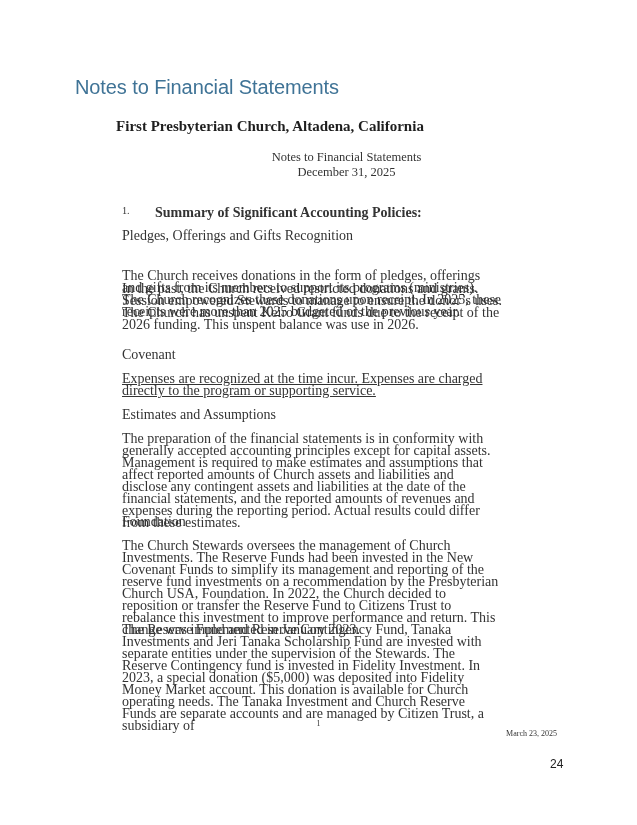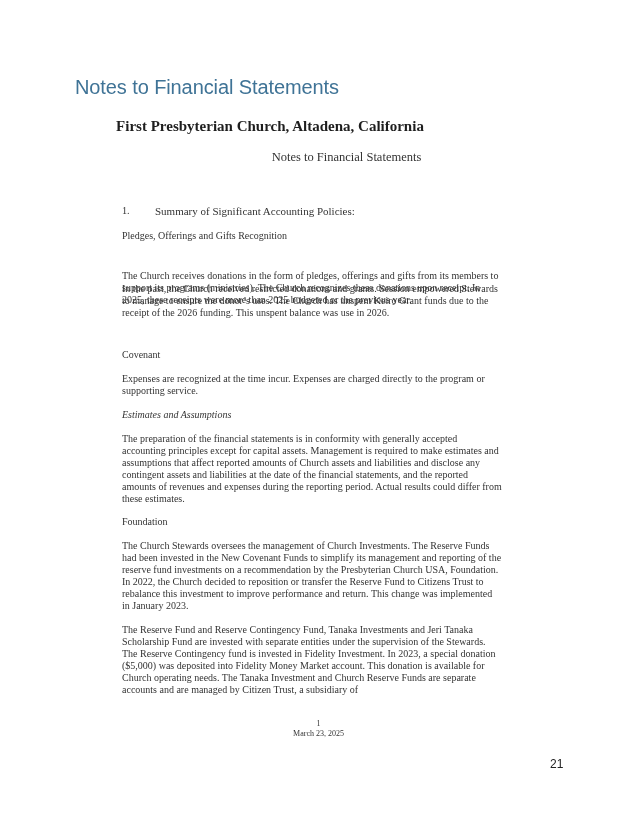--- a/index.html
+++ b/index.html
@@ -45,53 +45,54 @@
       font-size: 12.5px;
       line-height: 15px;
       color: #333;
       padding-left: 56px;
       box-sizing: border-box;
     }
     .body-text {
       position: absolute;
       left: 122px;
       width: 380px;
-      font-size: 10px;
+      font-size: 14px;
       line-height: 12px;
       color: #333;
     }
     .section-num {
       position: absolute;
       left: 122px;
       top: 205px;
       font-size: 10.2px;
       color: #333;
     }
     .section-title {
       position: absolute;
       left: 155px;
       top: 205px;
-      font-size: 11px;
+      font-size: 14px;
       color: #333;
+      font-weight: bold;
     }
     .footer-page {
       position: absolute;
       left: 0;
       width: 637px;
       top: 719px;
       text-align: center;
       font-size: 8px;
       color: #333;
     }
     .footer-date {
       position: absolute;
       left: 0;
-      width: 637px;
+      width: 557px;
       top: 729px;
-      text-align: center;
+      text-align: right;
       font-size: 8px;
       color: #333;
     }
     .page-number {
       position: absolute;
       left: 550px;
       top: 757px;
       font-family: "Liberation Sans", sans-serif;
       font-size: 12px;
       color: #222;
@@ -99,32 +100,33 @@
   </style>
 </head>
 <body>
 
 <div class="page-heading">Notes to Financial Statements</div>
 
 <div class="org-title">First Presbyterian Church, Altadena, California</div>
 
 <div class="subtitle">
   <div>Notes to Financial Statements</div>
+  <div>December 31, 2025</div>
 </div>
 
 <div class="section-num">1.</div>
 <div class="section-title">Summary of Significant Accounting Policies:</div>
 
 <div class="body-text" style="top:230px;">Pledges, Offerings and Gifts Recognition</div>
 <div class="body-text" style="top:270px;">The Church receives donations in the form of pledges, offerings and gifts from its members to support its programs (ministries).  The Church recognizes these donations upon receipt.  In 2025, these receipts were more than 2025 budgeted or the previous year.</div>
 <div class="body-text" style="top:283px;">In the past, the Church received restricted donations and grants. Session empowered Stewards to manage to ensure the donor’s uses. The Church has unspent Keiro Grant funds due to the receipt of the 2026 funding. This unspent balance was use in 2026.</div>
 <div class="body-text" style="top:349px;">Covenant</div>
-<div class="body-text" style="top:373px;">Expenses are recognized at the time incur. Expenses are charged directly to the program or supporting service.</div>
-<div class="body-text" style="top:409px;font-style:italic;">Estimates and Assumptions</div>
+<div class="body-text" style="top:373px;text-decoration:underline;">Expenses are recognized at the time incur. Expenses are charged directly to the program or supporting service.</div>
+<div class="body-text" style="top:409px;">Estimates and Assumptions</div>
 <div class="body-text" style="top:433px;">The preparation of the financial statements is in conformity with generally accepted accounting principles except for capital assets.  Management is required to make estimates and assumptions that affect reported amounts of Church assets and liabilities and disclose any contingent assets and liabilities at the date of the financial statements, and the reported amounts of revenues and expenses during the reporting period.  Actual results could differ from these estimates.</div>
 <div class="body-text" style="top:516px;">Foundation</div>
 <div class="body-text" style="top:540px;">The Church Stewards oversees the management of Church Investments.  The Reserve Funds had been invested in the New Covenant Funds to simplify its management and reporting of the reserve fund investments on a recommendation by the Presbyterian Church USA, Foundation. In 2022, the Church decided to reposition or transfer the Reserve Fund to Citizens Trust to rebalance this investment to improve performance and return.  This change was implemented in January 2023.</div>
 <div class="body-text" style="top:624px;">The Reserve Fund and Reserve Contingency Fund, Tanaka Investments and Jeri Tanaka Scholarship Fund are invested with separate entities under the supervision of the Stewards.  The Reserve Contingency fund is invested in Fidelity Investment.  In 2023, a special donation ($5,000) was deposited into Fidelity Money Market account. This donation is available for Church operating needs.   The Tanaka Investment and Church Reserve Funds are separate accounts and are managed by Citizen Trust, a subsidiary of</div>
 
 <div class="footer-page">1</div>
 <div class="footer-date">March 23, 2025</div>
 
-<div class="page-number">21</div>
+<div class="page-number">24</div>
 
 </body></html>

